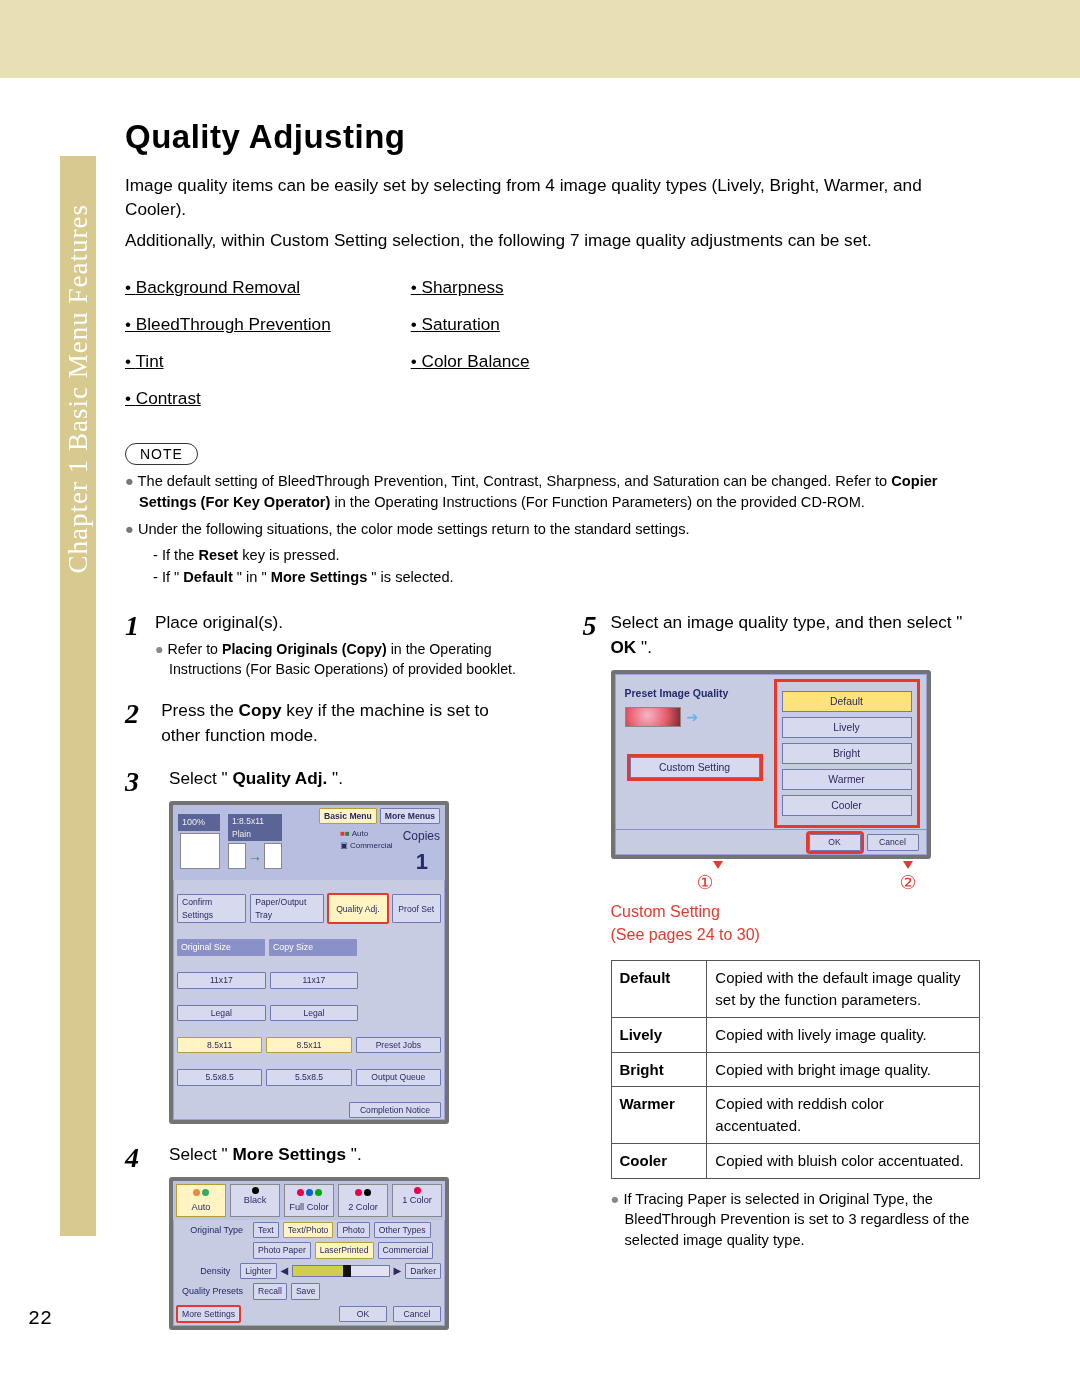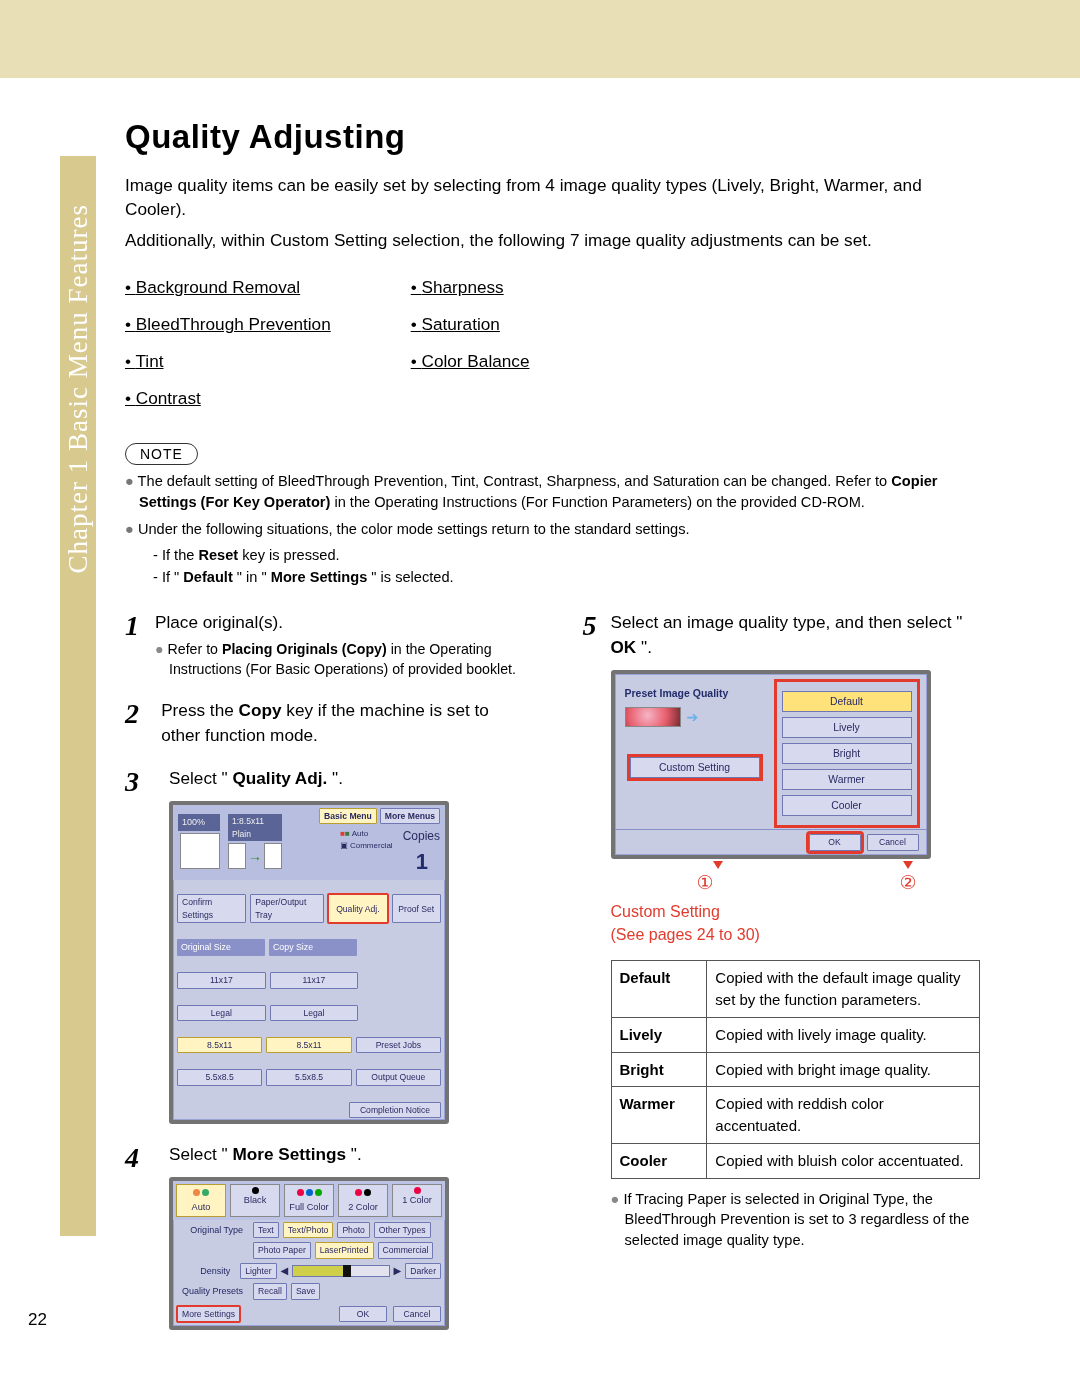--- a/index.html
+++ b/index.html
@@ -56,21 +56,21 @@
   .arrowdown { width:0;height:0;border-left:5px solid transparent;
                border-right:5px solid transparent;border-top:8px solid #e23b2e;
                display:inline-block; }
   .circnum { color:#e23b2e; font-size:19px; margin: 0 36px 0 10px; }
   .redcap { color:#e23b2e; font-size:16px; margin-top:4px; }
   table.desc { border-collapse: collapse; width: 100%; margin-top: 14px; font-size:15px;}
   table.desc td { border:1px solid #555; padding:6px 8px; vertical-align:top; }
   table.desc td:first-child { width: 26%; font-weight:700; }
   .afternote { font-size:14.6px; padding-left:14px; margin-top:10px; line-height:1.4;}
   .afternote::before { content:"● "; color:#888; margin-left:-14px; }
-  .pagenum { position:absolute; left:28px; bottom:18px; font-size:17px; }
+  .pagenum { position:absolute; left:28px; bottom:18px; font-size:20px;font-family:Liberation Mono, monospace; }
   
   .panel3 .topbar { background:#b7bee0; padding:3px 5px; display:flex; align-items:center; gap:6px;}
   .panel3 .big { font-size:22px; font-weight:700; color:#222c6a; margin-left:auto; padding-right:12px;}
   .resrow { display:flex; gap:4px; padding:2px 4px;margin-top:12px; }
   .greyitem { background:#8a91c8; color:#fff; padding:2px 4px; font-size:8.8px;
               border-radius:1px; }
   
   .panel4 { width: 280px; }
   .panel4 .hdr { display:flex; gap:4px; padding:3px; background:#bcc3e4; }
   .panel4 .hdr .sq { display:flex; flex-direction:column; align-items:center;

